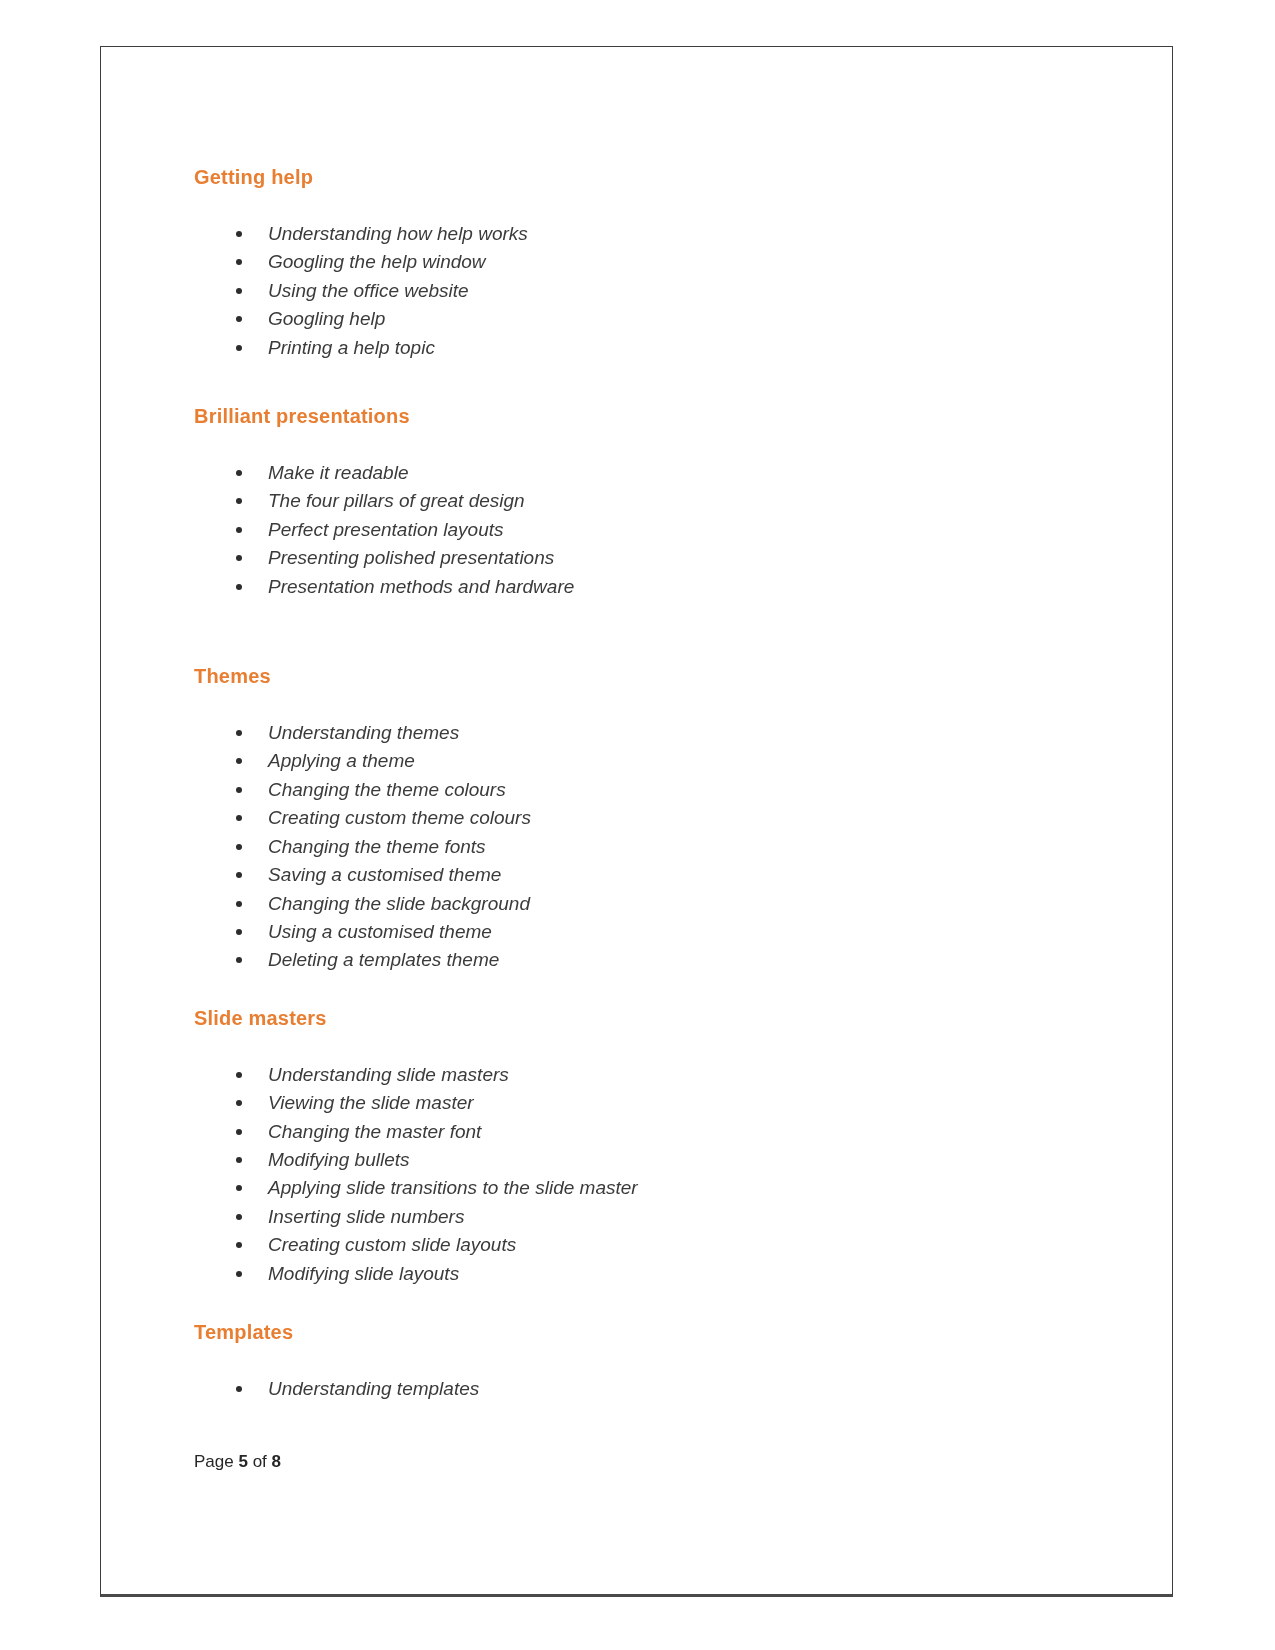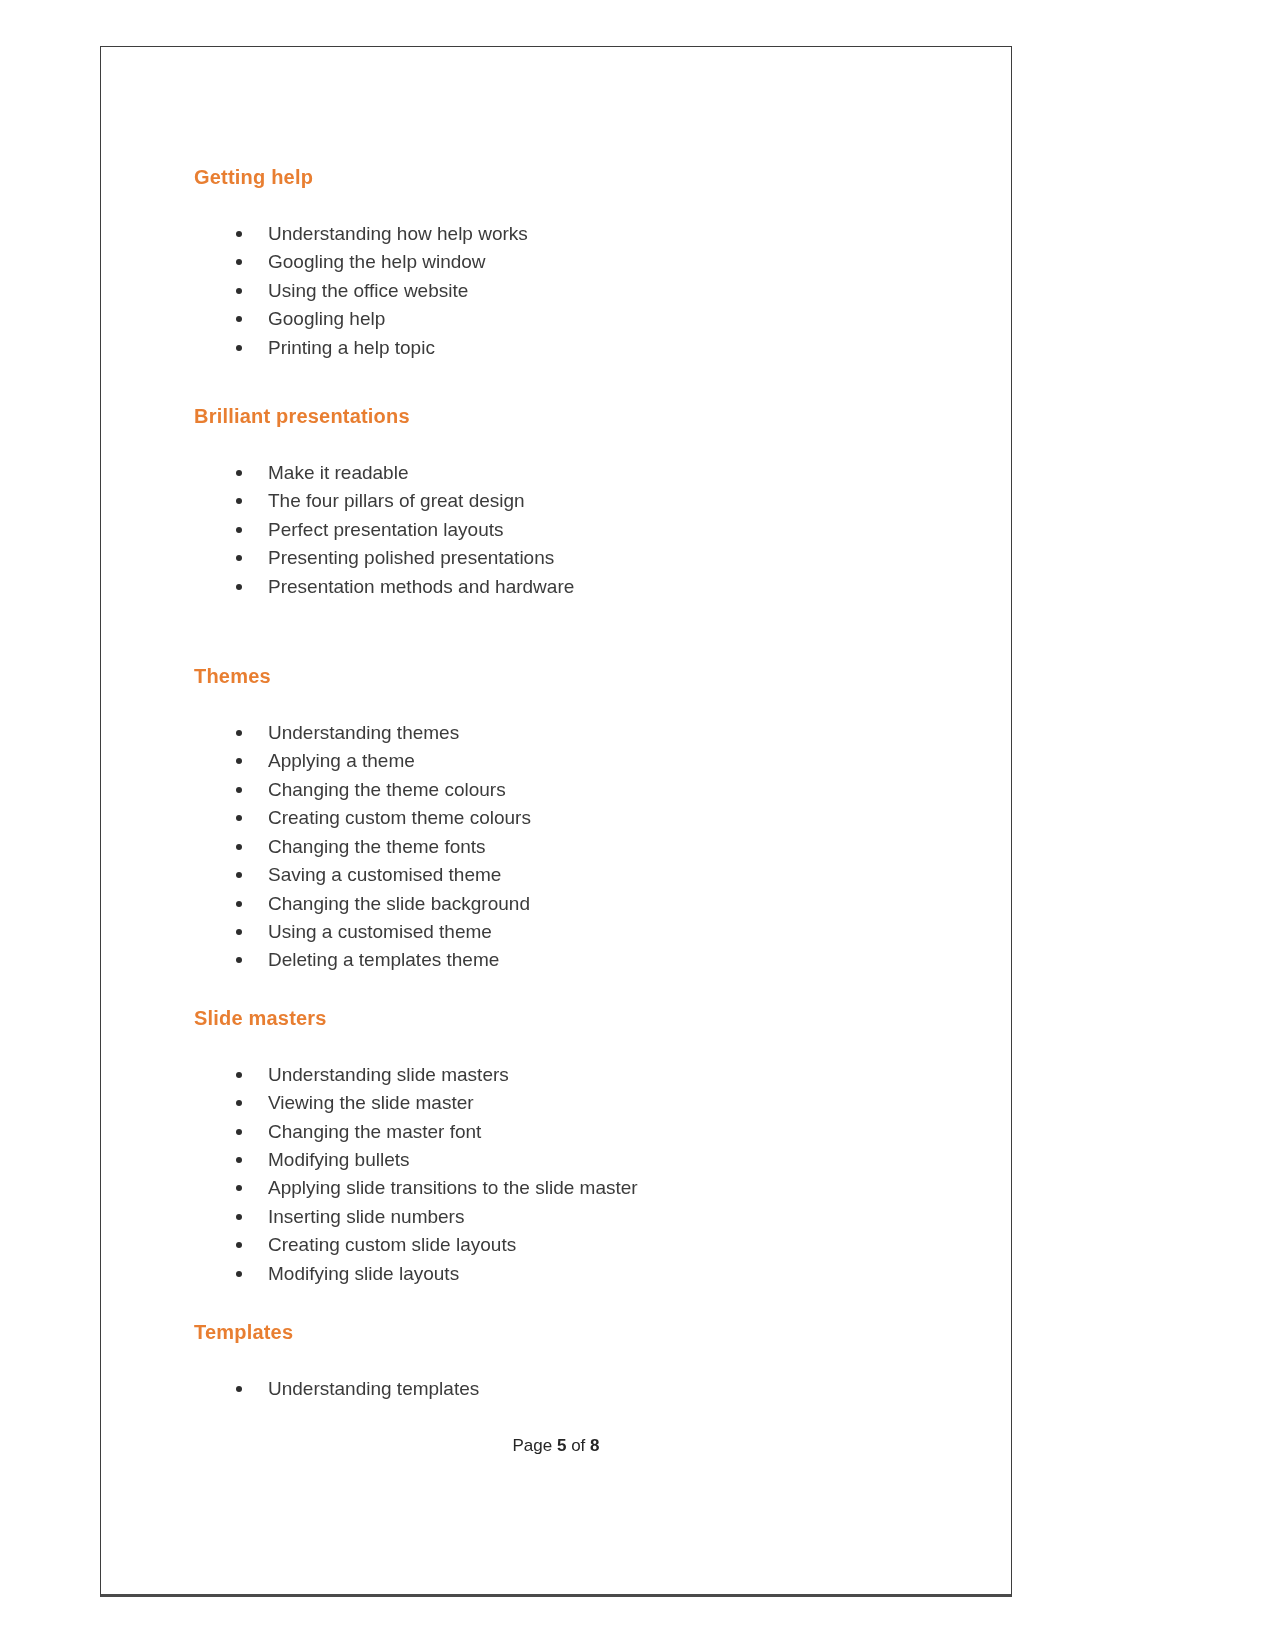--- a/index.html
+++ b/index.html
@@ -11,21 +11,21 @@
     width: 1275px;
     height: 1650px;
     position: relative;
     font-family: "Liberation Sans", sans-serif;
     overflow: hidden;
   }
   .page-border {
     position: absolute;
     left: 100px;
     top: 46px;
-    width: 912px;
+    width: 1073px;
     height: 1551px;
     border: 1.5px solid var(--border-color, #3e3e3e);
     border-bottom: 3px solid var(--border-bottom-color, #4a4a4a);
     box-sizing: border-box;
     background: #ffffff;
   }
   .content {
     padding: 116px 93px 0 93px;
   }
   section h2 {
@@ -33,20 +33,21 @@
     font-size: 20px;
     line-height: 28px;
     font-weight: bold;
     color: var(--heading-color, #e87e31);
     letter-spacing: 0.2px;
   }
   section ul {
     list-style: none;
     margin: 29px 0 0 0;
     padding: 0 0 0 74px;
+    font-style: italic;
   }
   section li {
     position: relative;
     font-size: 19px;
     line-height: 28.4px;
     color: var(--body-color, #3b3b3b);
   }
   section li .dot {
     position: absolute;
     left: -32px;
@@ -55,22 +56,21 @@
     height: 6px;
     border-radius: 50%;
     background: var(--bullet-color, #2d2d2d);
   }
   
   #sections section:nth-of-type(2) { margin-top: 40px; }
   #sections section:nth-of-type(3) { margin-top: 61px; }
   #sections section:nth-of-type(4) { margin-top: 29px; }
   #sections section:nth-of-type(5) { margin-top: 30px; }
   .footer {
-    margin-top: 32px;
-    text-align: center;
+    margin-top: 48px;
     font-size: 17px;
     line-height: 22px;
     color: var(--footer-color, #262626);
   }
   .footer b { font-weight: bold; }
 </style>
 </head>
 <body style="--heading-color: #E87E31; --body-color: #3B3B3B; --bullet-color: #2D2D2D; --border-color: #3E3E3E; --border-bottom-color: #4A4A4A; --footer-color: #262626;">
 
 <div class="page-border">

